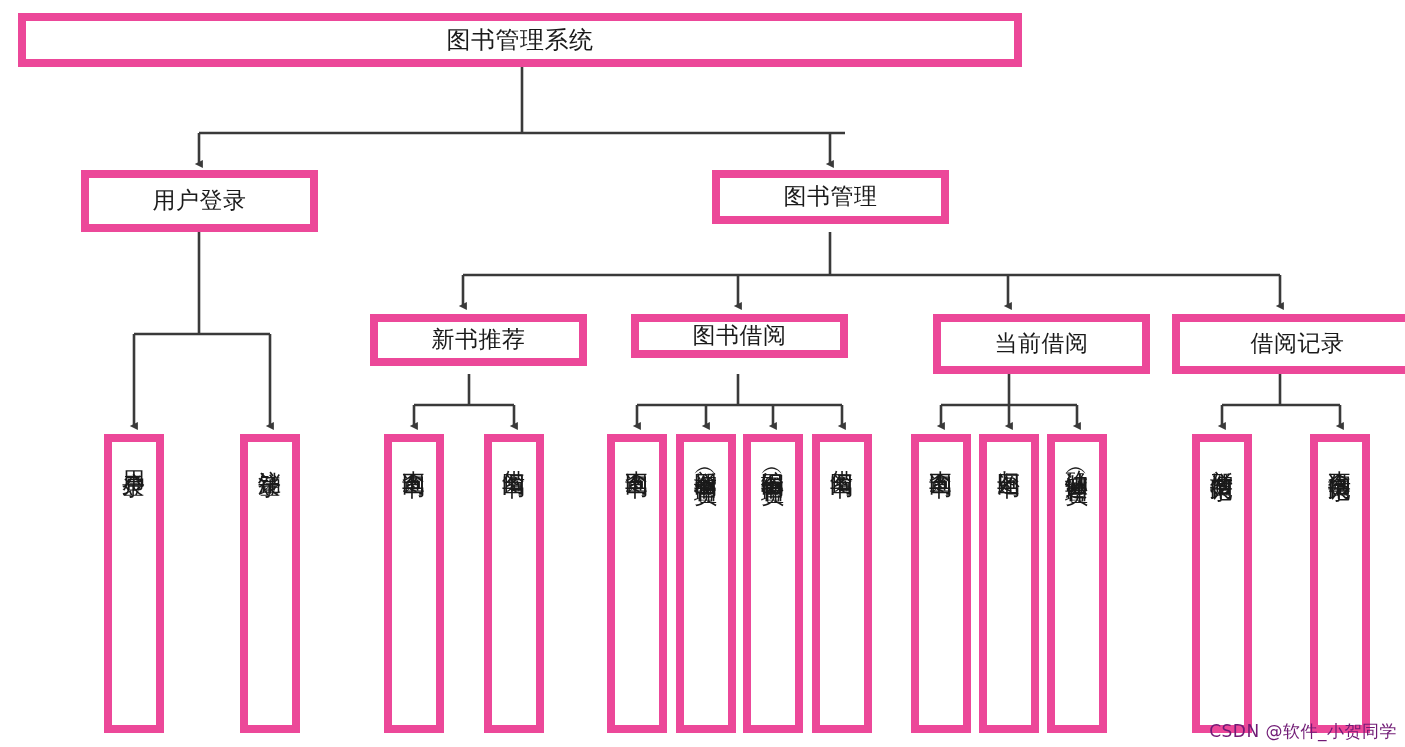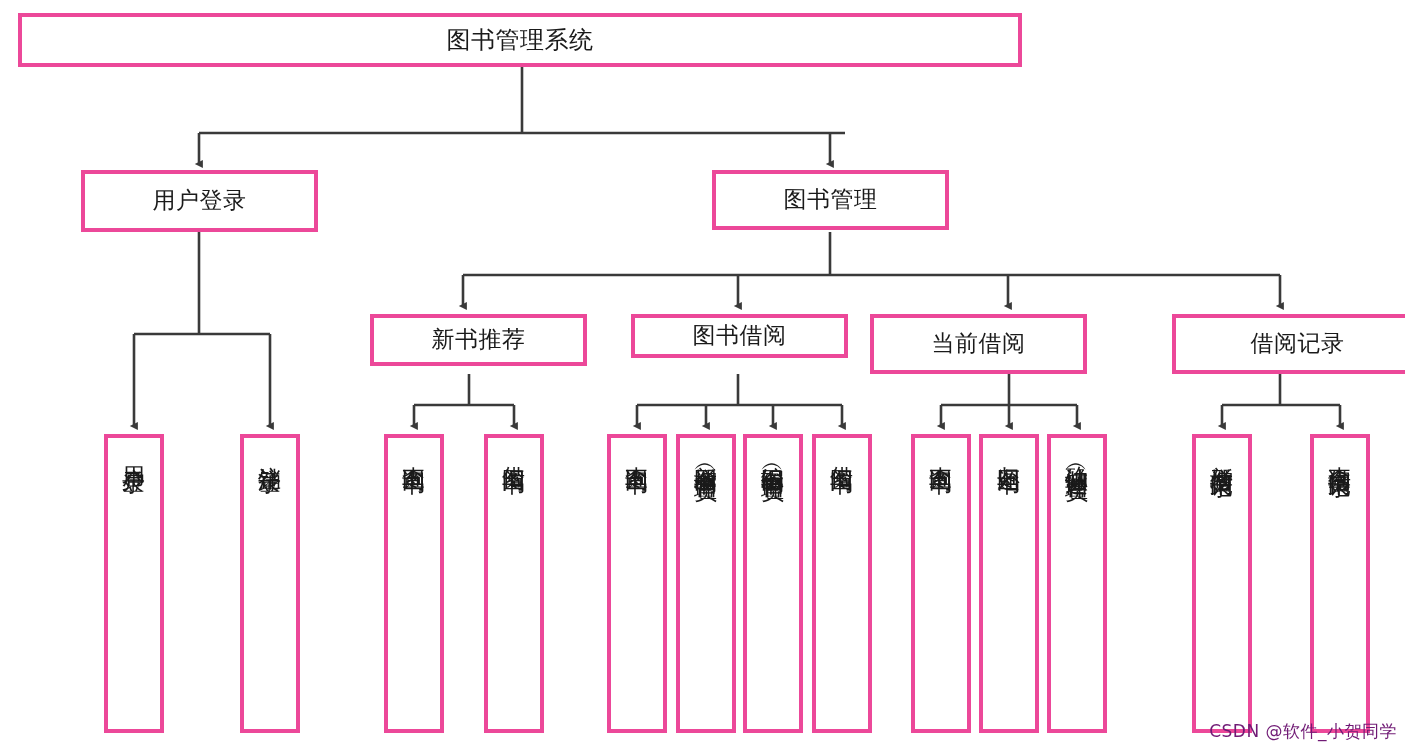--- a/index.html
+++ b/index.html
@@ -21,21 +21,21 @@
     position: absolute;
     left: 0;
     top: 0;
     width: 1405px;
     height: 747px;
   }
   .node {
     position: absolute;
     box-sizing: border-box;
     background: #ffffff;
-    border: 4px solid #ec4899;
+    border: 8px solid #ec4899;
     display: flex;
     align-items: center;
     justify-content: center;
     color: #1a1a1a;
   }
   .node.horizontal {
     font-size: 23px;
     line-height: 1.1;
     letter-spacing: 0.5px;
   }
@@ -122,31 +122,31 @@
     </g>
   </svg>
 
   <div class="node horizontal" id="root-node" style="left:18px; top:13px; width:1004px; height:54px;">
     <span>图书管理系统</span>
   </div>
 
   <div class="node horizontal" style="left:81px; top:170px; width:237px; height:62px;">
     <span>用户登录</span>
   </div>
-  <div class="node horizontal" style="left:712px; top:170px; width:237px; height:60px;">
+  <div class="node horizontal" style="left:712px; top:170px; width:237px; height:54px;">
     <span>图书管理</span>
   </div>
 
   <div class="node horizontal" style="left:361px; top:314px; width:217px; height:52px;margin-left:9px;">
     <span>新书推荐</span>
   </div>
   <div class="node horizontal" style="left:631px; top:314px; width:217px; height:44px;">
     <span>图书借阅</span>
   </div>
-  <div class="node horizontal" style="left:870px; top:314px; width:217px; height:60px;">
+  <div class="node horizontal" style="left:933px; top:314px; width:217px; height:60px;">
     <span>当前借阅</span>
   </div>
   <div class="node horizontal" style="left:1172px; top:314px; width:251px; height:60px;">
     <span>借阅记录</span>
   </div>
 
   <div class="node vertical" style="left:104px; top:434px; width:60px; height:299px;">
     <span class="vtext">用户登录</span>
   </div>
   <div class="node vertical" style="left:240px; top:434px; width:60px; height:299px;">

